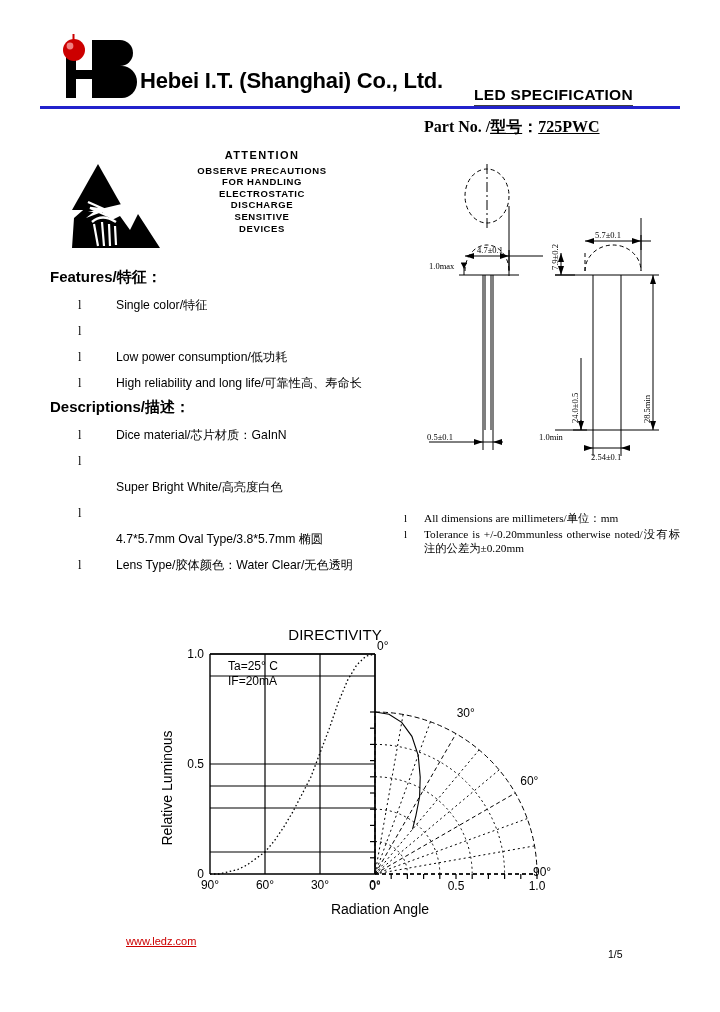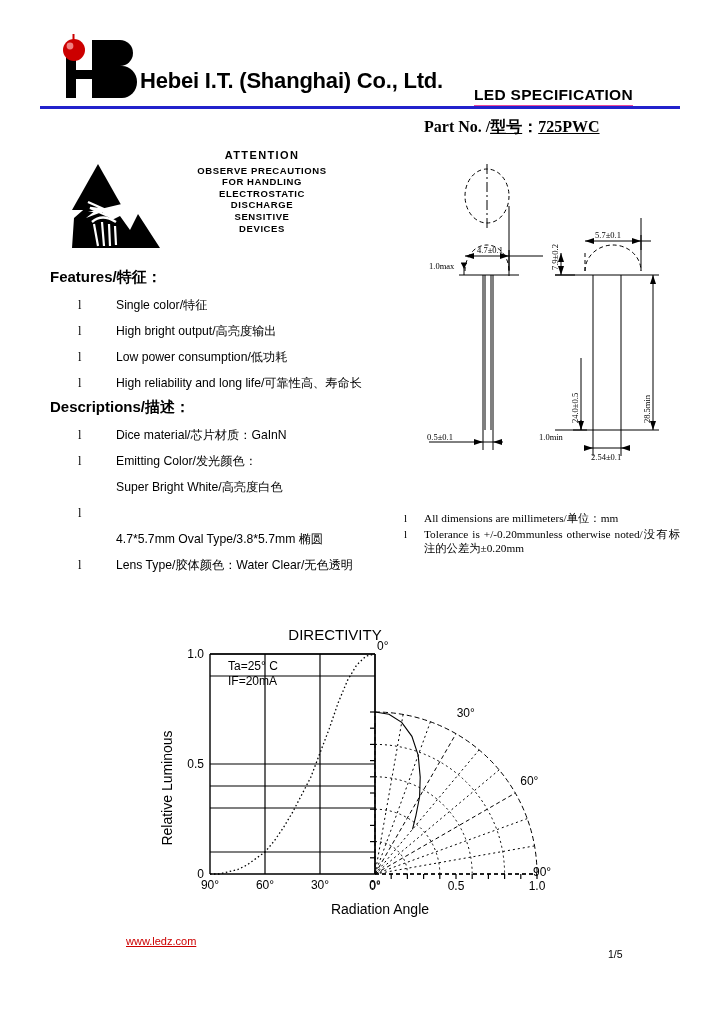--- a/index.html
+++ b/index.html
@@ -18,21 +18,21 @@
   .logo svg{display:block;}
   .company{
     position:absolute;left:140px;top:56px;
     font-size:22px;font-weight:bold;letter-spacing:-0.2px;
     white-space:nowrap;
     margin-top:12px;
   }
   .ledspec{
     position:absolute;left:474px;top:86px;
     font-size:15.5px;font-weight:bold;letter-spacing:0.3px;
-    border-bottom:2px solid #ec4899;padding-bottom:1px;
+    border-bottom:2px solid #404040;padding-bottom:1px;
     white-space:nowrap;
   }
   .bluerule{
     position:absolute;left:40px;top:106px;width:640px;height:3px;
     background:#2222cc;
   }
   .partno{
     position:absolute;left:424px;top:117px;
     font-family:"Liberation Serif", serif;
     font-size:16px;font-weight:bold;white-space:nowrap;
@@ -128,41 +128,39 @@
   </div>
 
   <div class="sec-title" id="features-title">Features/特征：</div>
   <div class="bullets" id="features-list">
     <div class="row">
       <span class="mark">l</span>
       <span class="txt">Single color/特征</span>
     </div>
     <div class="row">
       <span class="mark">l</span>
-      <span class="txt">High bright output/高亮度输出</span>
     </div>
     <div class="row">
       <span class="mark">l</span>
       <span class="txt">Low power consumption/低功耗</span>
     </div>
     <div class="row">
       <span class="mark">l</span>
       <span class="txt">High reliability and long life/可靠性高、寿命长</span>
     </div>
   </div>
 
   <div class="sec-title" id="descriptions-title">Descriptions/描述：</div>
   <div class="bullets" id="descriptions-list">
     <div class="row">
       <span class="mark">l</span>
       <span class="txt">Dice material/芯片材质：GaInN</span>
     </div>
     <div class="row">
       <span class="mark">l</span>
-      <span class="txt">Emitting Color/发光颜色：</span>
     </div>
     <div class="row">
       <span class="txt indent">Super Bright White/高亮度白色</span>
     </div>
     <div class="row">
       <span class="mark">l</span>
     </div>
     <div class="row">
       <span class="txt indent">4.7*5.7mm Oval Type/3.8*5.7mm 椭圆</span>
     </div>

